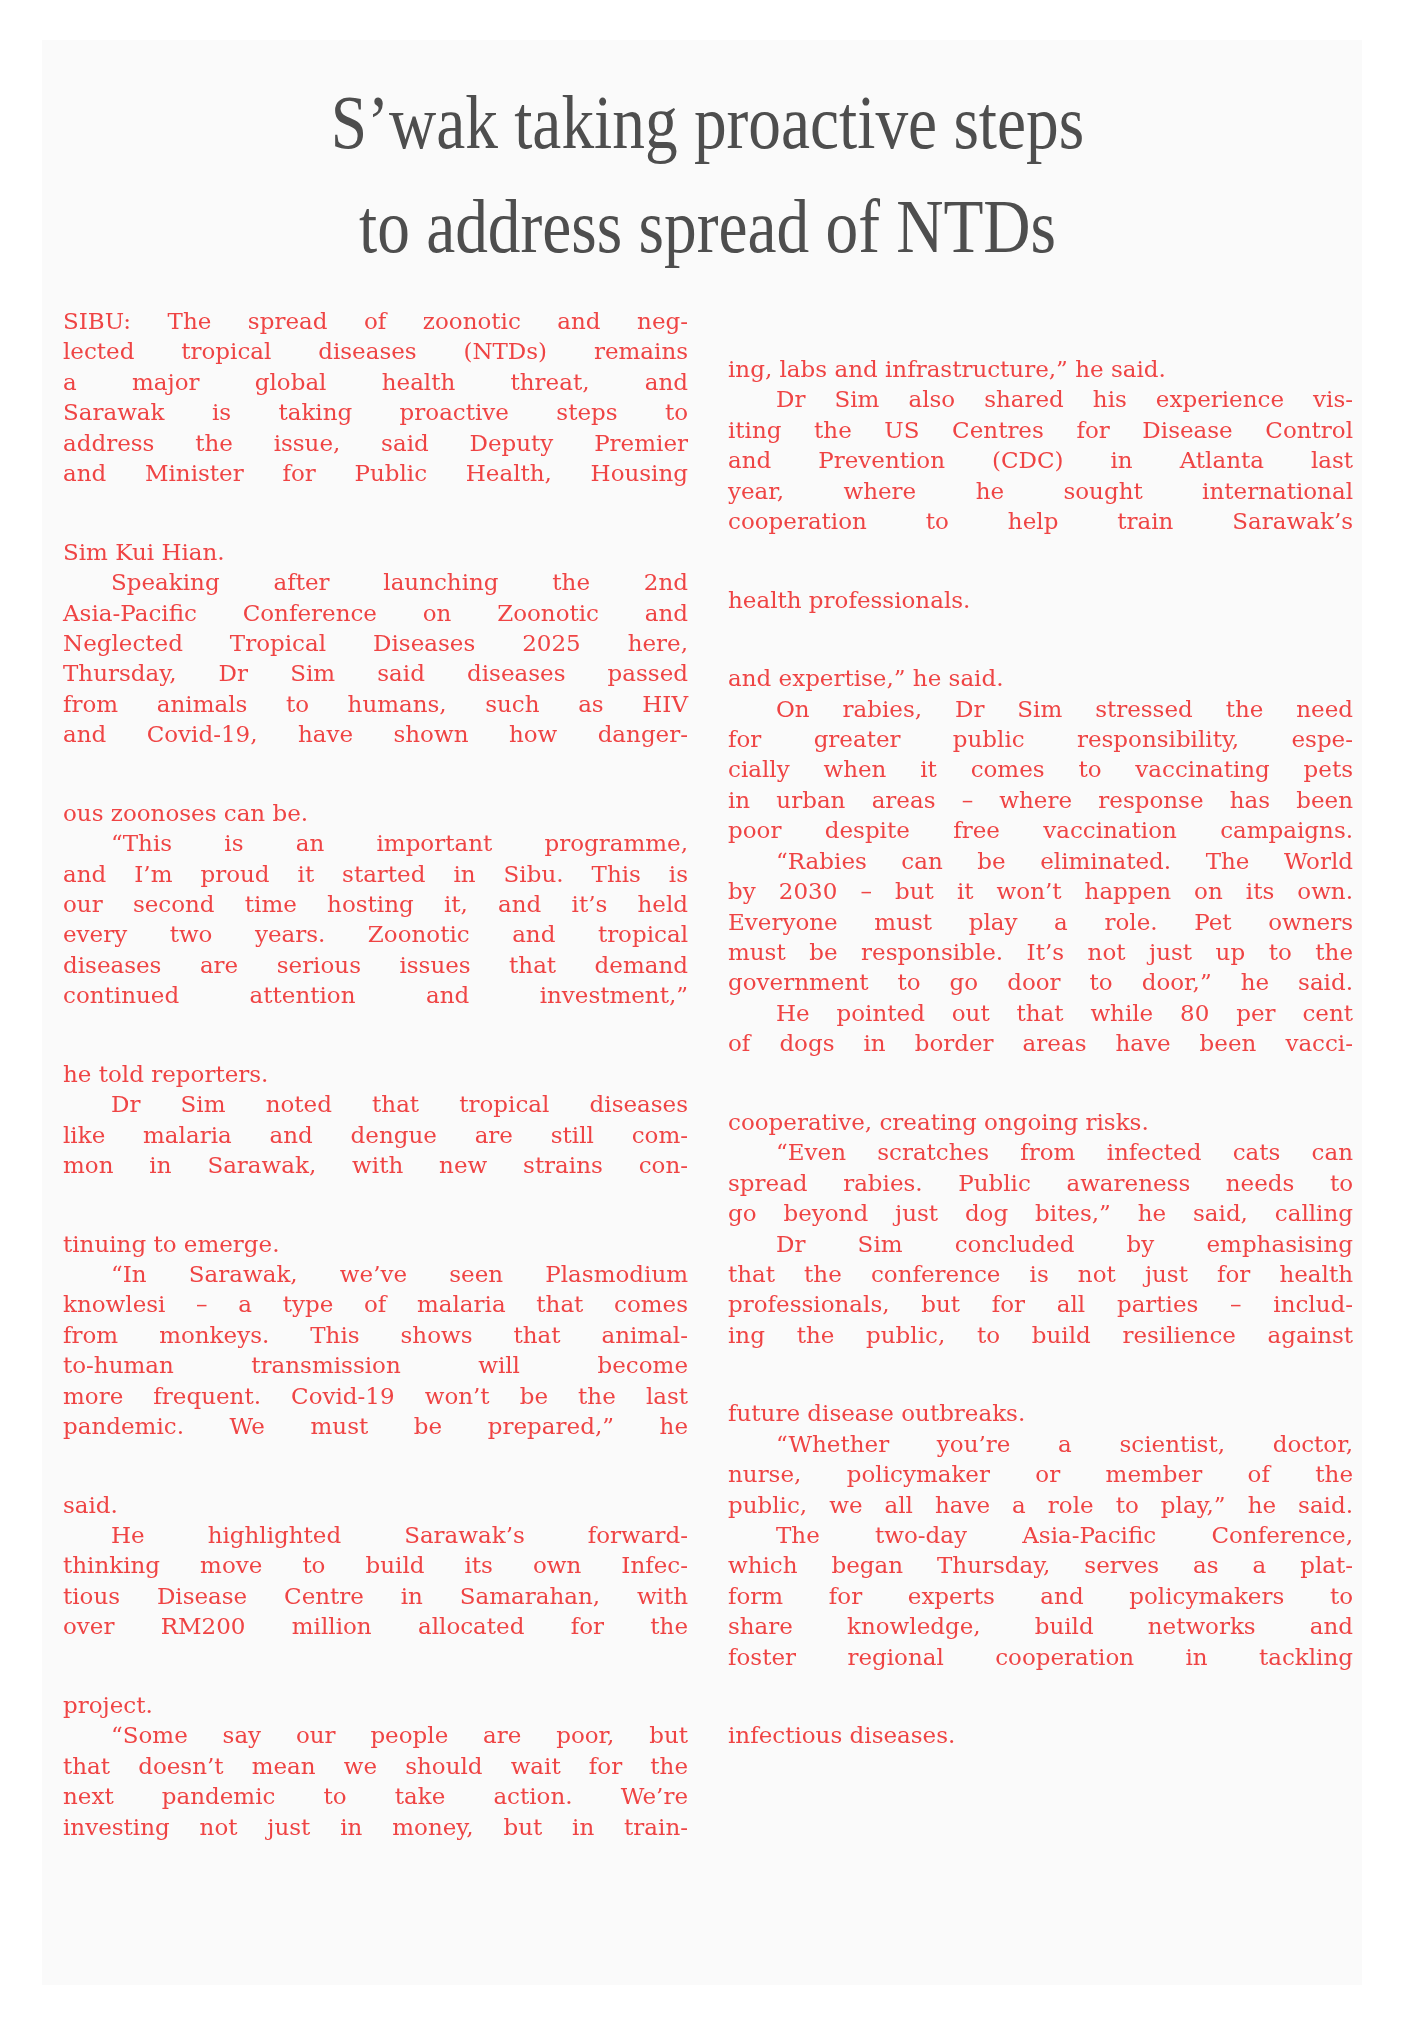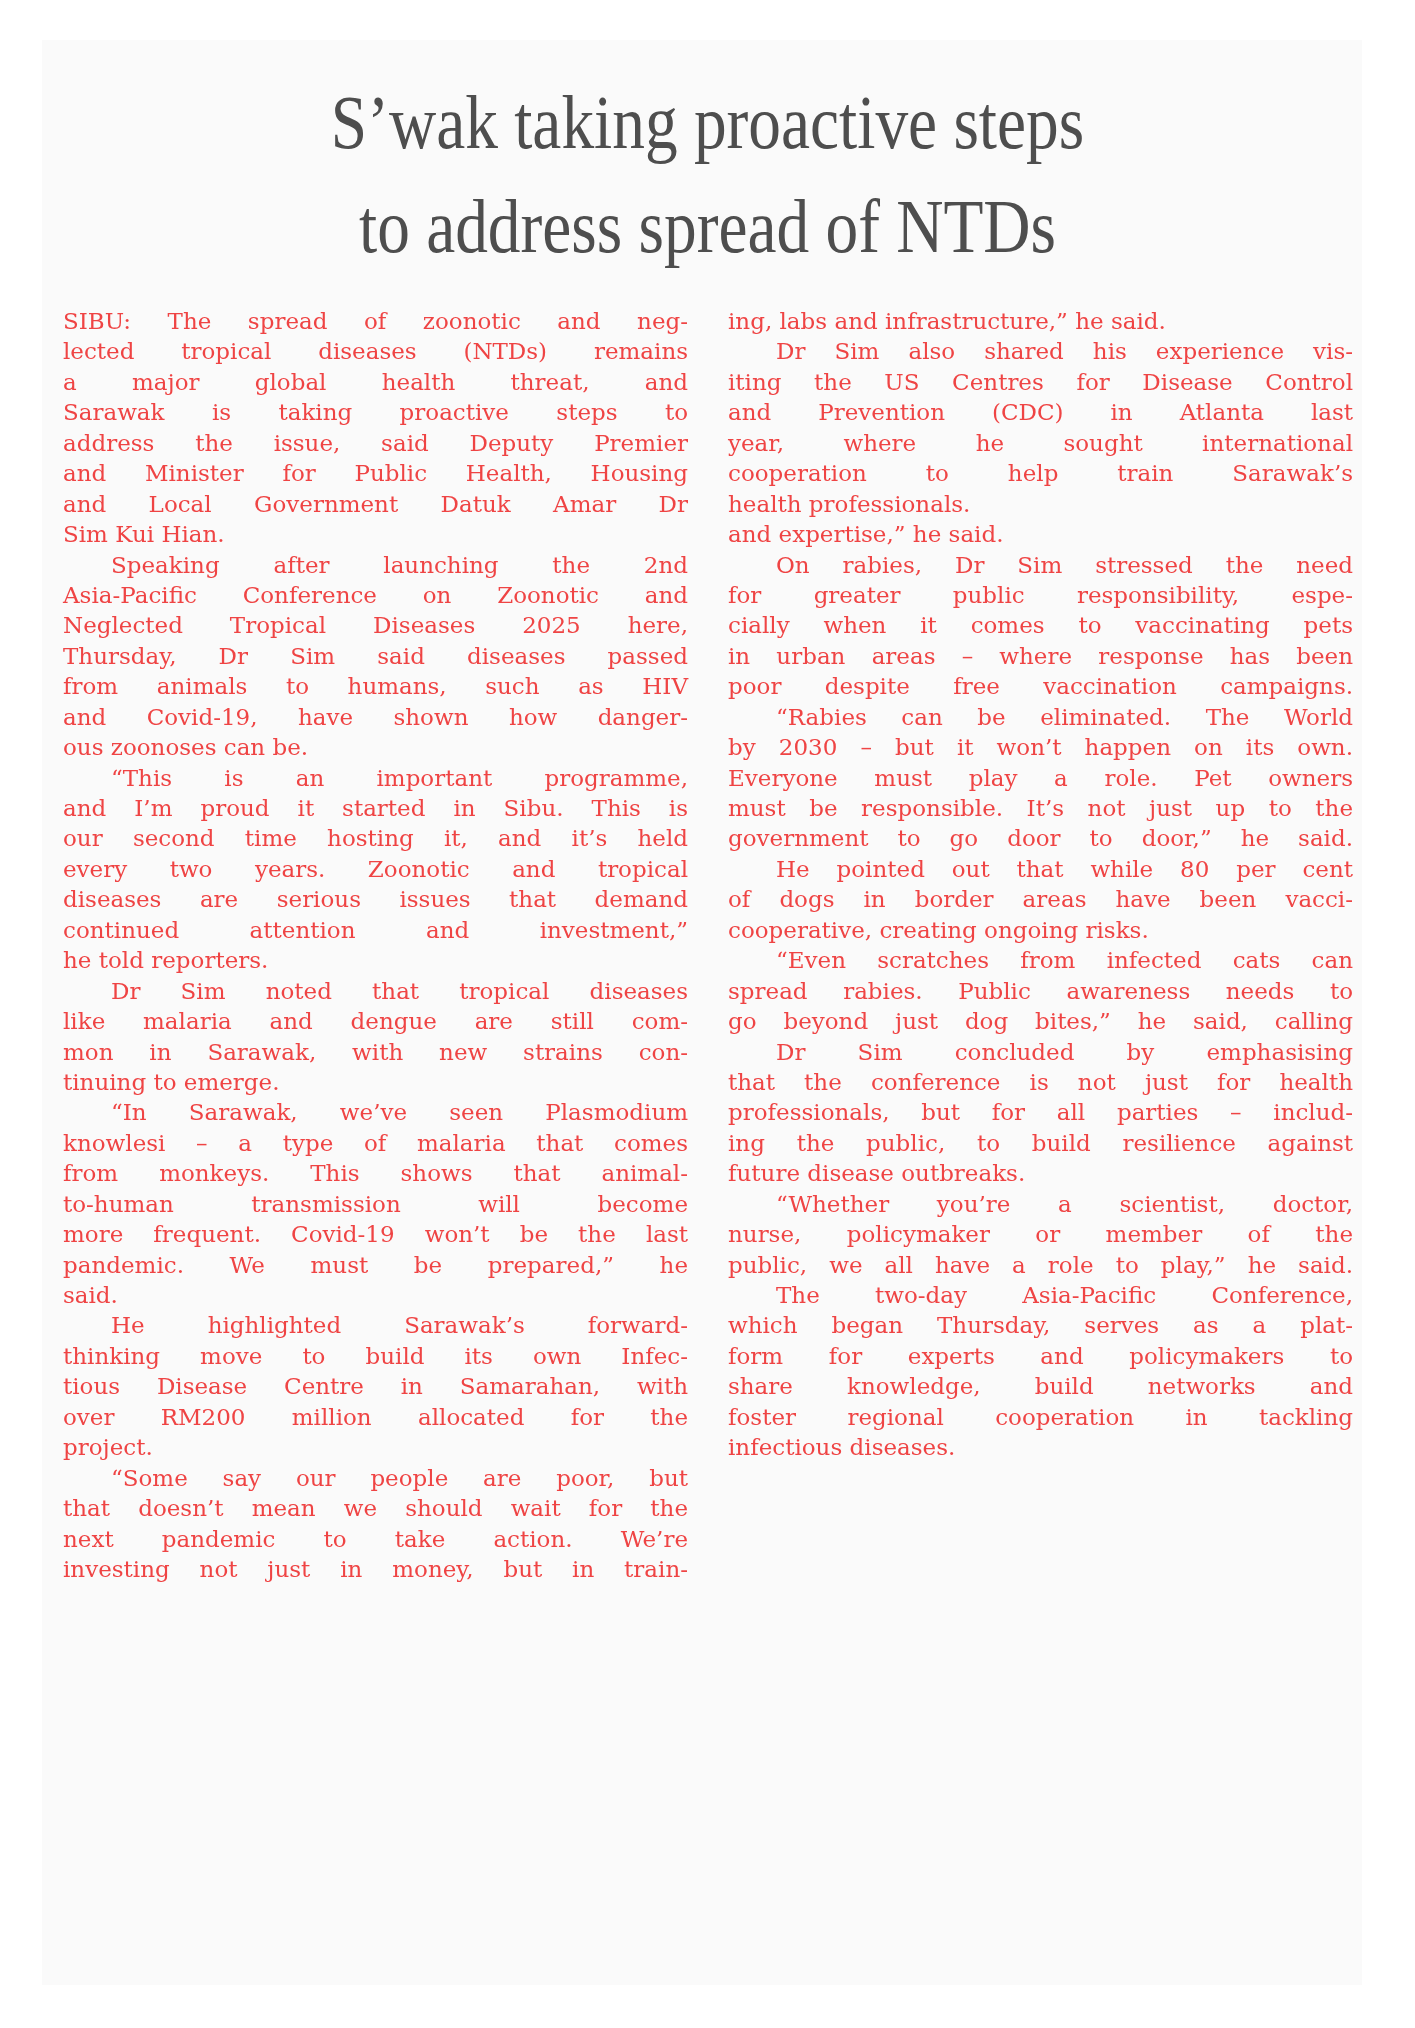--- a/index.html
+++ b/index.html
@@ -22,41 +22,40 @@
     font-family: "DejaVu Serif", "Liberation Serif", serif;
     font-size: 23px; color: #ef4444;
   }
   .col.left { left: 63px; }
   .col.right { left: 728px; }
   .line {
     display: block; height: 30.45px; line-height: 30.45px;
     white-space: nowrap; text-align: justify; text-align-last: justify;
     transform-origin: 0 50%;
   }
-  .line.last { text-align-last: left; }
+  .line.last { text-align-last: left; margin-top: 48px; }
   .line.indent { padding-left: 48px; }
 </style>
 </head>
 <body>
 
 <div class="paper"></div>
 
 <h1 class="headline">
   <span>S’wak taking proactive steps</span>
   <span>to address spread of NTDs</span>
 </h1>
 
 <div class="col left" id="col0">
     <span class="line">SIBU: The spread of zoonotic and neg-</span>
     <span class="line">lected tropical diseases (NTDs) remains</span>
     <span class="line">a major global health threat, and</span>
     <span class="line">Sarawak is taking proactive steps to</span>
     <span class="line">address the issue, said Deputy Premier</span>
     <span class="line">and Minister for Public Health, Housing</span>
-    <span class="line">and Local Government Datuk Amar Dr</span>
     <span class="line last">Sim Kui Hian.</span>
     <span class="line indent">Speaking after launching the 2nd</span>
     <span class="line">Asia-Pacific Conference on Zoonotic and</span>
     <span class="line">Neglected Tropical Diseases 2025 here,</span>
     <span class="line">Thursday, Dr Sim said diseases passed</span>
     <span class="line">from animals to humans, such as HIV</span>
     <span class="line">and Covid-19, have shown how danger-</span>
     <span class="line last">ous zoonoses can be.</span>
     <span class="line indent">“This is an important programme,</span>
     <span class="line">and I’m proud it started in Sibu. This is</span>

